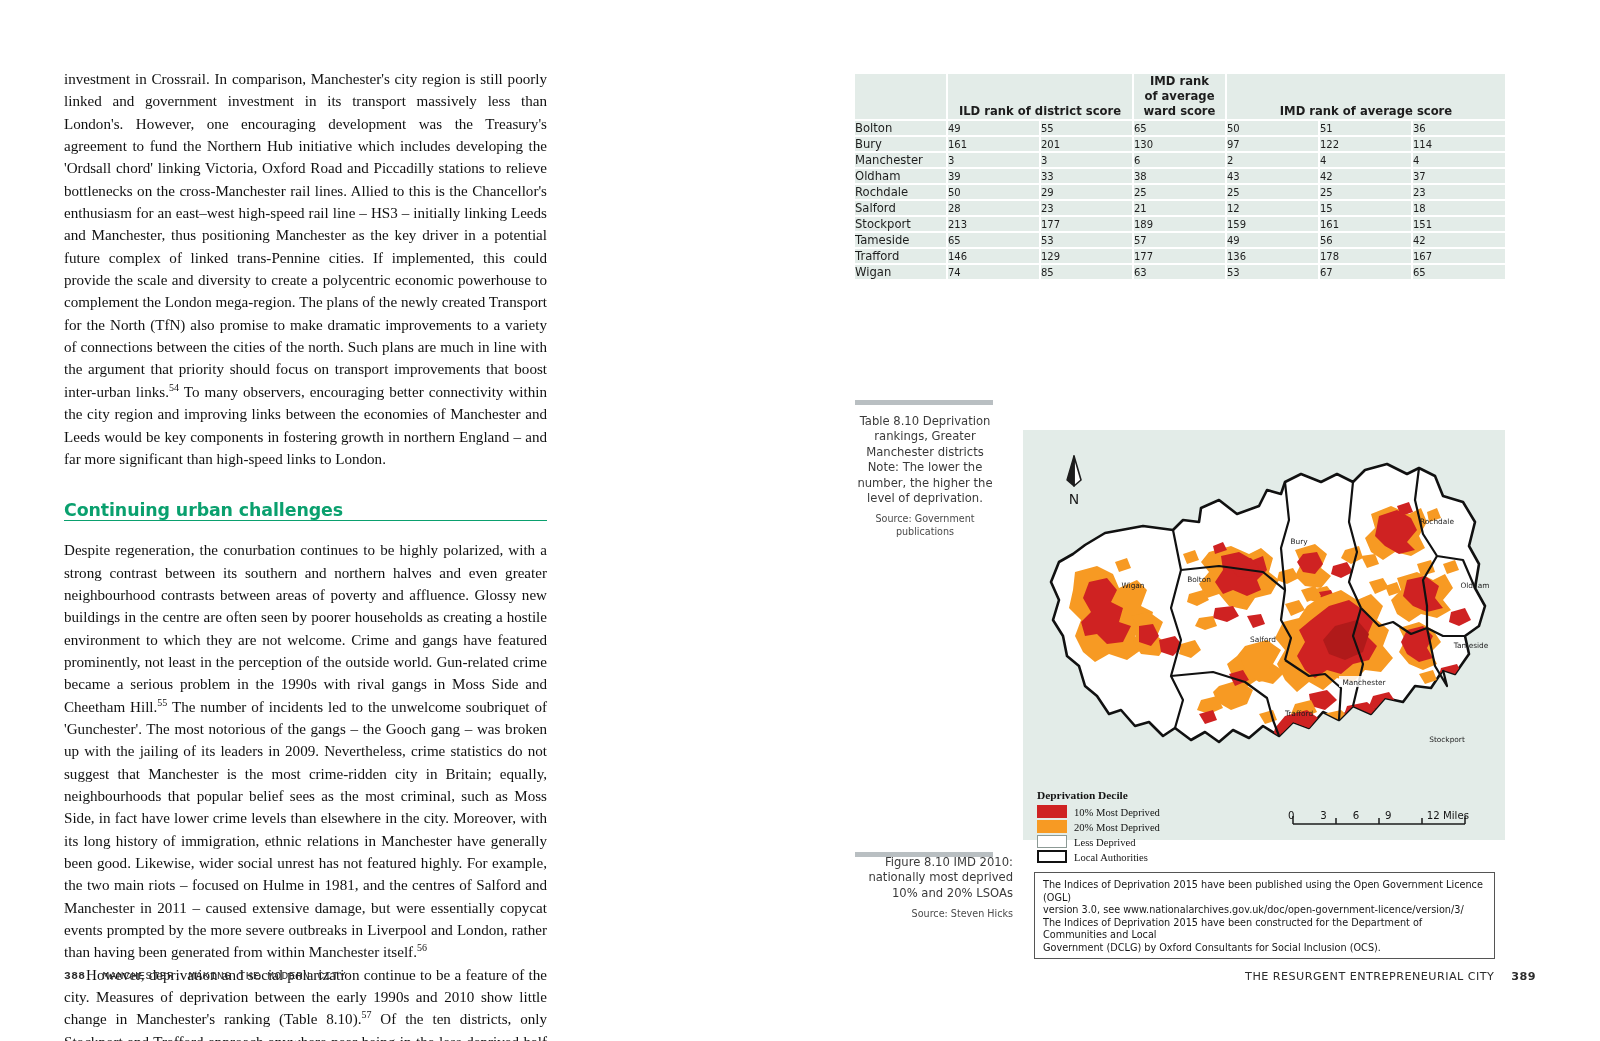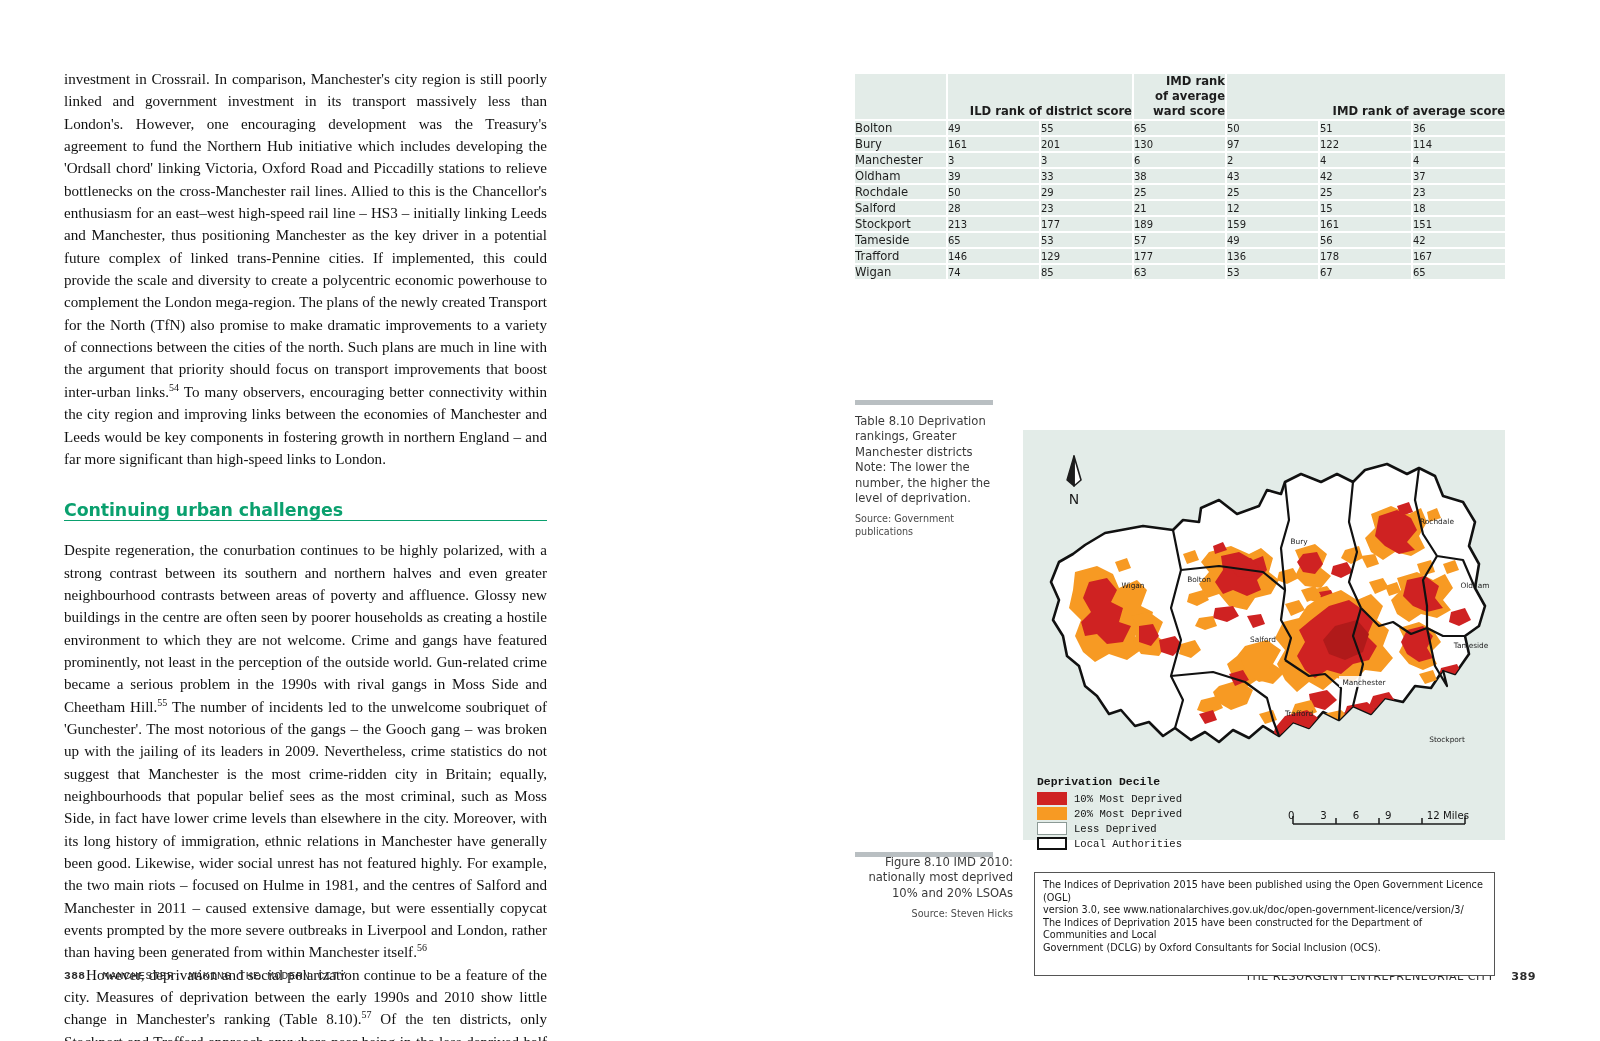--- a/index.html
+++ b/index.html
@@ -96,21 +96,21 @@
     background: #e3ece8;
     border-right: 2.5px solid #ffffff;
     border-bottom: 2.5px solid #ffffff;
     padding: 0;
   }
   table.imd th:last-child, table.imd td:last-child { border-right: none; }
   .th-group {
     font-size: 11.6px;
     font-weight: bold;
     color: #1d1d1d;
-    text-align: right;
+    text-align: center;
     vertical-align: bottom;
     padding: 4px 4px 7px 4px;
     line-height: 15px;
   }
   .th-blank { background: #e3ece8; }
   .th-year {
     font-size: 11.6px;
     font-weight: bold;
     color: #1d1d1d;
     text-align: center;
@@ -137,20 +137,21 @@
     width: 138px;
     height: 5px;
     background: #b9bfc2;
     margin-bottom: 9px;
   }
   .table-cap {
     position: absolute;
     left: 855px;
     top: 400px;
     width: 140px;
+    text-align: center;
   }
   .cap-text {
     font-family: "DejaVu Sans", sans-serif;
     font-size: 11.6px;
     line-height: 15.4px;
     color: #3a3a3a;
   }
   .cap-src {
     font-family: "DejaVu Sans", sans-serif;
     font-size: 9.6px;
@@ -174,22 +175,22 @@
     top: 430px;
     width: 482px;
     height: 410px;
     background: #e3ece8;
   }
   .map-svg { position: absolute; left: 0; top: 0; }
 
   .legend {
     position: absolute;
     left: 14px;
-    top: 346px;
-    font-family: Liberation Mono, monospace;
+    top: 359px;
+    font-family: Liberation Serif, serif;
   }
   .legend-title {
     font-size: 11.4px;
     font-weight: bold;
     color: #141414;
     margin-bottom: 4px;
   }
   .legend-row {
     display: flex;
     align-items: flex-end;
@@ -225,21 +226,21 @@
   .scale-nums span:first-child { transform: translateX(-3px); }
   .scale-nums span:last-child { transform: translateX(6px); }
 
   .attrib {
     position: absolute;
     left: 1034px;
     top: 872px;
     width: 461px;
     border: 1.1px solid #555;
     background: #ffffff;
-    padding: 6px 8px 20px 8px;
+    padding: 6px 8px 3px 8px;
     box-sizing: border-box;
     font-family: "DejaVu Sans", sans-serif;
     font-size: 9.7px;
     line-height: 12.6px;
     color: #161616;
   }
   .hidden-rule {
     position: absolute;
     left: 855px;
     top: 852px;

